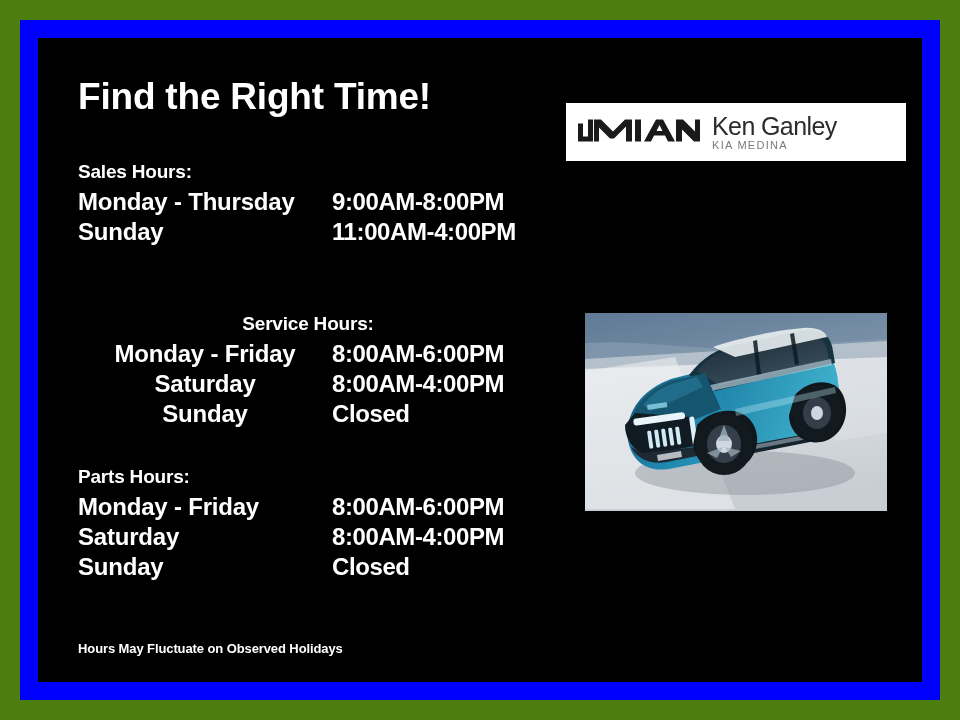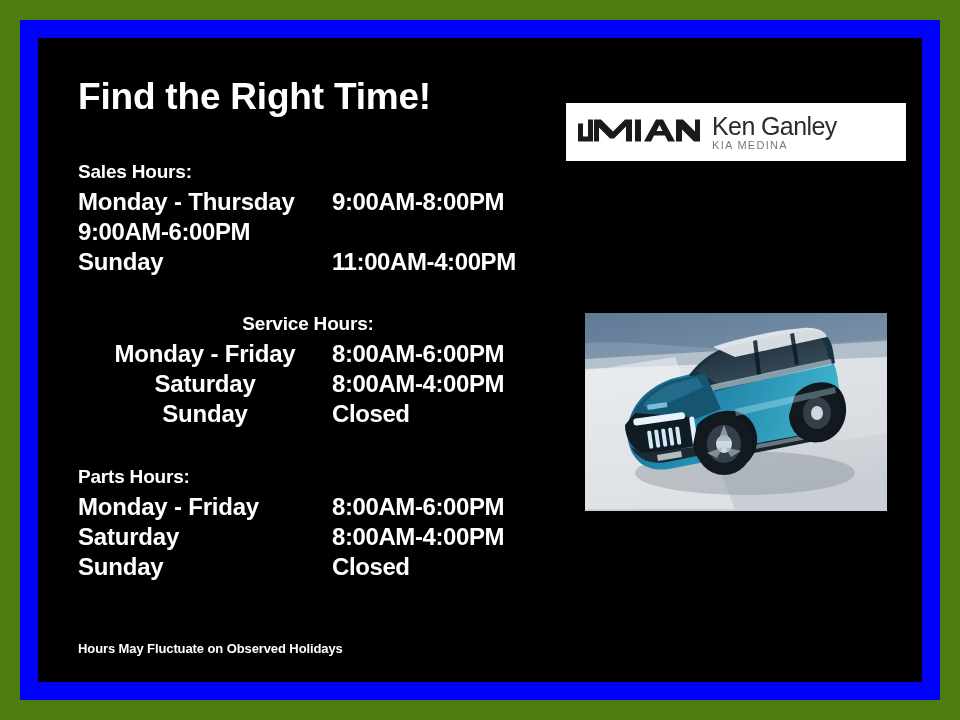--- a/index.html
+++ b/index.html
@@ -166,21 +166,20 @@
 
     <div id="title">Find the Right Time!</div>
 
     <div class="hours-block" id="block-sales">
       <div class="block-heading">Sales Hours:</div>
       <div class="hours-row">
         <span class="day-label">Monday - Thursday</span>
         <span class="time-value">9:00AM-8:00PM</span>
       </div>
       <div class="hours-row">
-        <span class="time-value">9:00AM-6:00PM</span>
       </div>
       <div class="hours-row">
         <span class="day-label">Sunday</span>
         <span class="time-value">11:00AM-4:00PM</span>
       </div>
     </div>
 
     <div class="hours-block" id="block-service">
       <div class="block-heading">Service Hours:</div>
       <div class="hours-row">

